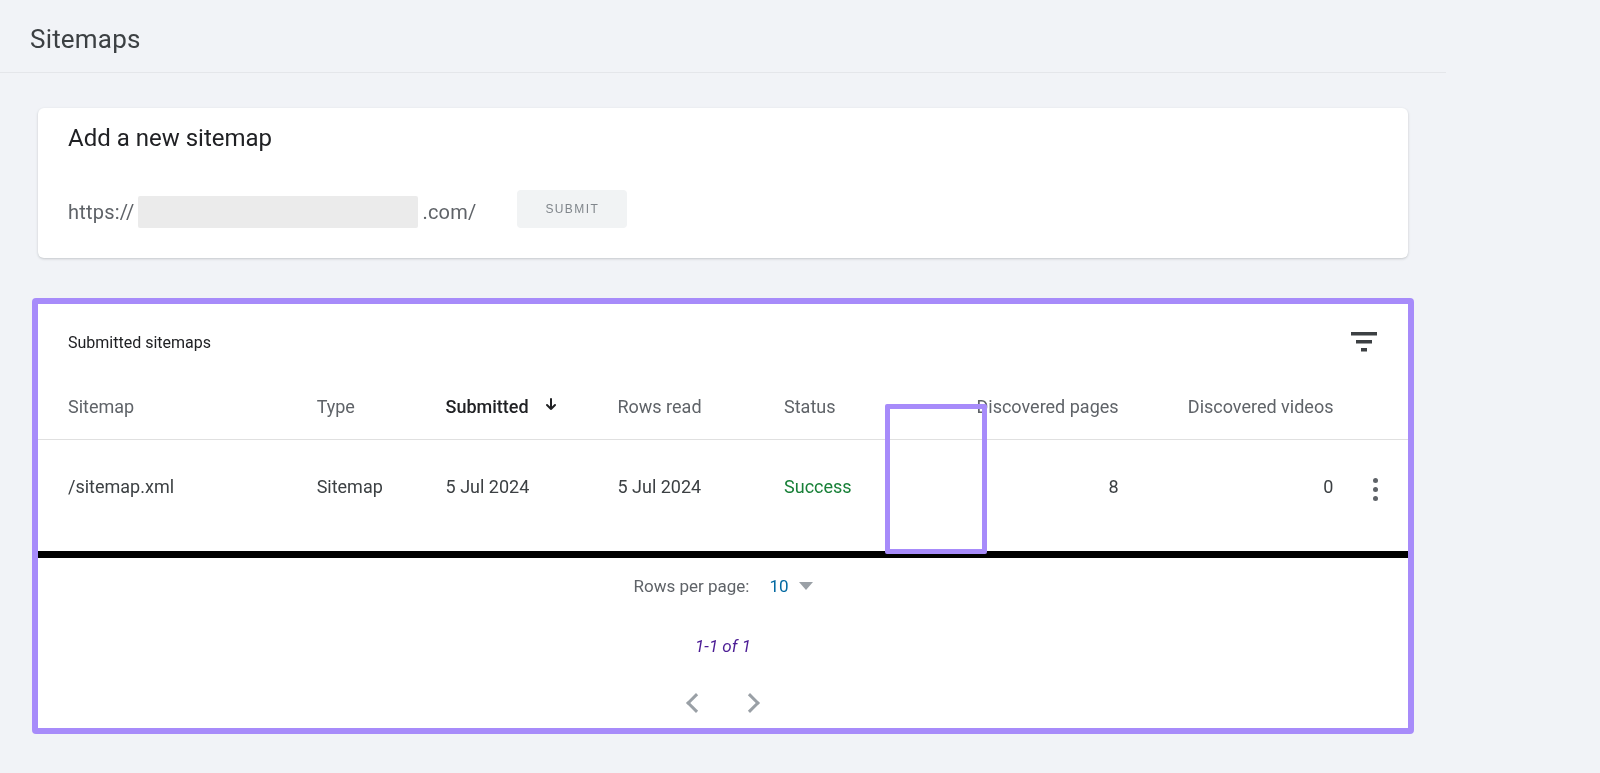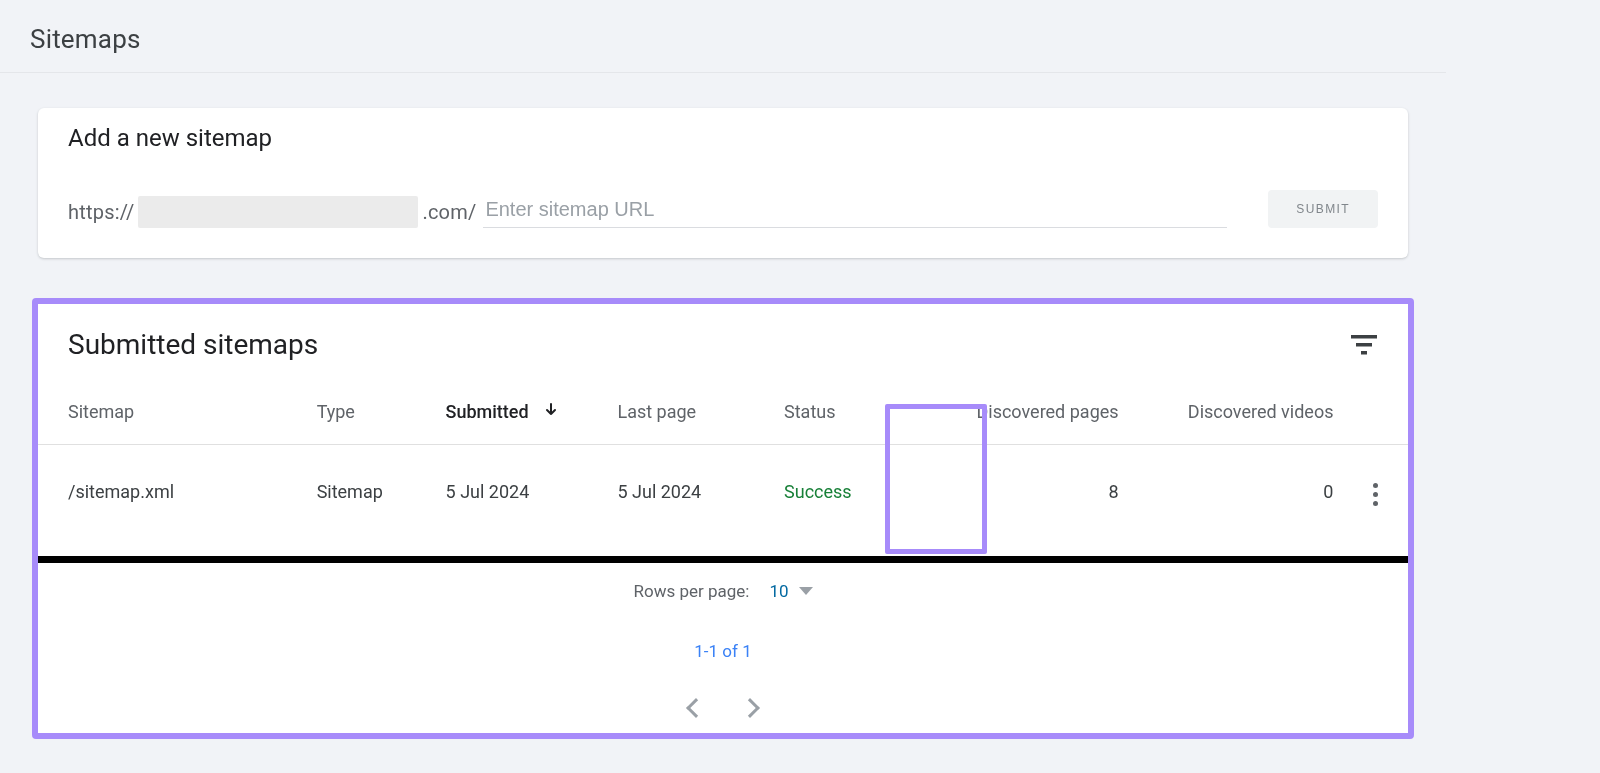--- a/index.html
+++ b/index.html
@@ -105,21 +105,21 @@
     border-radius: 0;
     padding: 0;
   }
   .submitted-header {
     display: flex;
     align-items: center;
     justify-content: space-between;
     padding: 24px 30px 30px 30px;
   }
   .submitted-title {
-    font-size: 28px;
+    font-size: 16px;
     font-weight: 400;
     color: #202124;
   }
   .filter-icon {
     width: 28px; height: 28px;
     display: flex; align-items: center; justify-content: center;
     cursor: pointer;
   }
   table.data {
     width: 100%;
@@ -195,21 +195,21 @@
   .rpp-select {
     display: flex; align-items: center; gap: 10px; cursor: pointer;
     color: #0369a1;
   }
   .triangle-down {
     width: 0; height: 0;
     border-left: 7px solid transparent;
     border-right: 7px solid transparent;
     border-top: 8px solid #9aa0a6;
   }
-  .range-info { color: #3b82f6; }
+  .range-info { color: #4c1d95; font-style: italic; }
   .pager-btns { display: flex; gap: 40px; }
   .chev {
     width: 14px; height: 14px;
     border-right: 3px solid #9aa0a6;
     border-bottom: 3px solid #9aa0a6;
     cursor: pointer;
   }
   .chev.left { transform: rotate(135deg); }
   .chev.right { transform: rotate(-45deg); }
 </style>
@@ -224,21 +224,20 @@
   <div class="content">
 
     <div class="card">
       <div class="card-title">Add a new sitemap</div>
       <div class="add-row">
         <div class="url-prefix">
           <span>https://</span>
           <span class="redacted"></span>
           <span>.com/</span>
         </div>
-        <input class="sitemap-input" type="text" placeholder="Enter sitemap URL" style="">
         <button class="submit-btn">SUBMIT</button>
       </div>
     </div>
 
     <div class="card-wrap">
       <div class="card" style="position:relative;">
         <div class="submitted-header">
           <div class="submitted-title">Submitted sitemaps</div>
           <div class="filter-icon">
             <svg width="26" height="20" viewBox="0 0 26 20">
@@ -265,21 +264,21 @@
               <th class="col-sitemap">Sitemap</th>
               <th>Type</th>
               <th class="sorted">
                 <span>Submitted</span>
                 <span class="sort-arrow">
                   <svg width="16" height="16" viewBox="0 0 16 16">
                     <path d="M8 2 v10 M8 12 l-4 -4 M8 12 l4 -4" stroke="#202124" stroke-width="2" fill="none" stroke-linecap="round"></path>
                   </svg>
                 </span>
               </th>
-              <th>Last page</th>
+              <th>Rows read</th>
               <th>Status</th>
               <th class="num-right">Discovered pages</th>
               <th class="num-right">Discovered videos</th>
               <th class="col-actions"></th>
             </tr>
           </thead>
           <tbody>
             <tr>
               <td class="col-sitemap">/sitemap.xml</td>
               <td>Sitemap</td>

